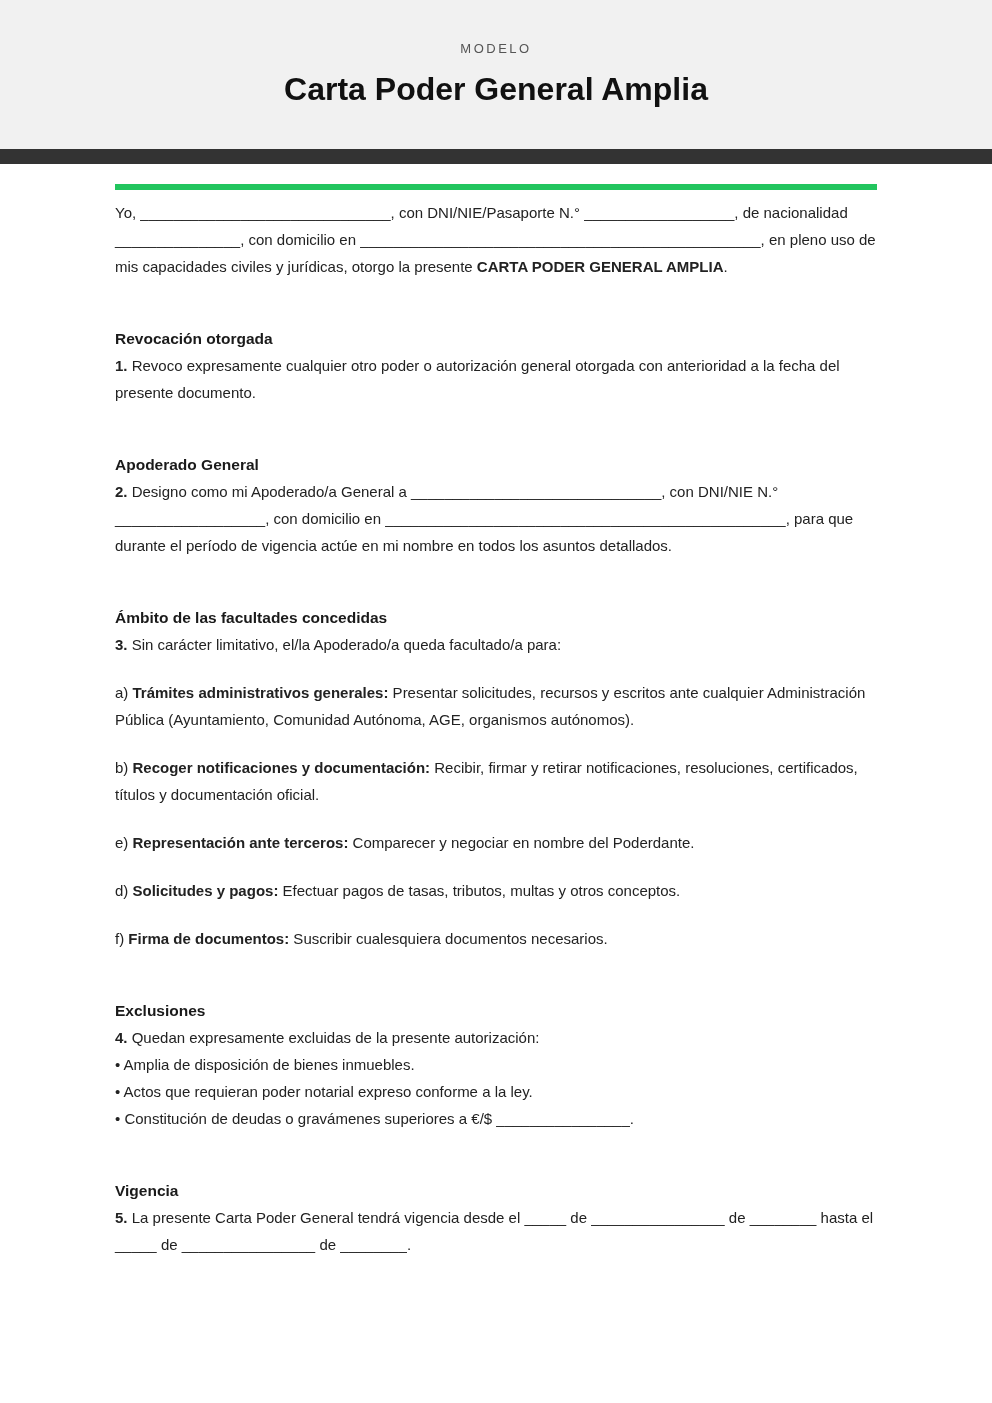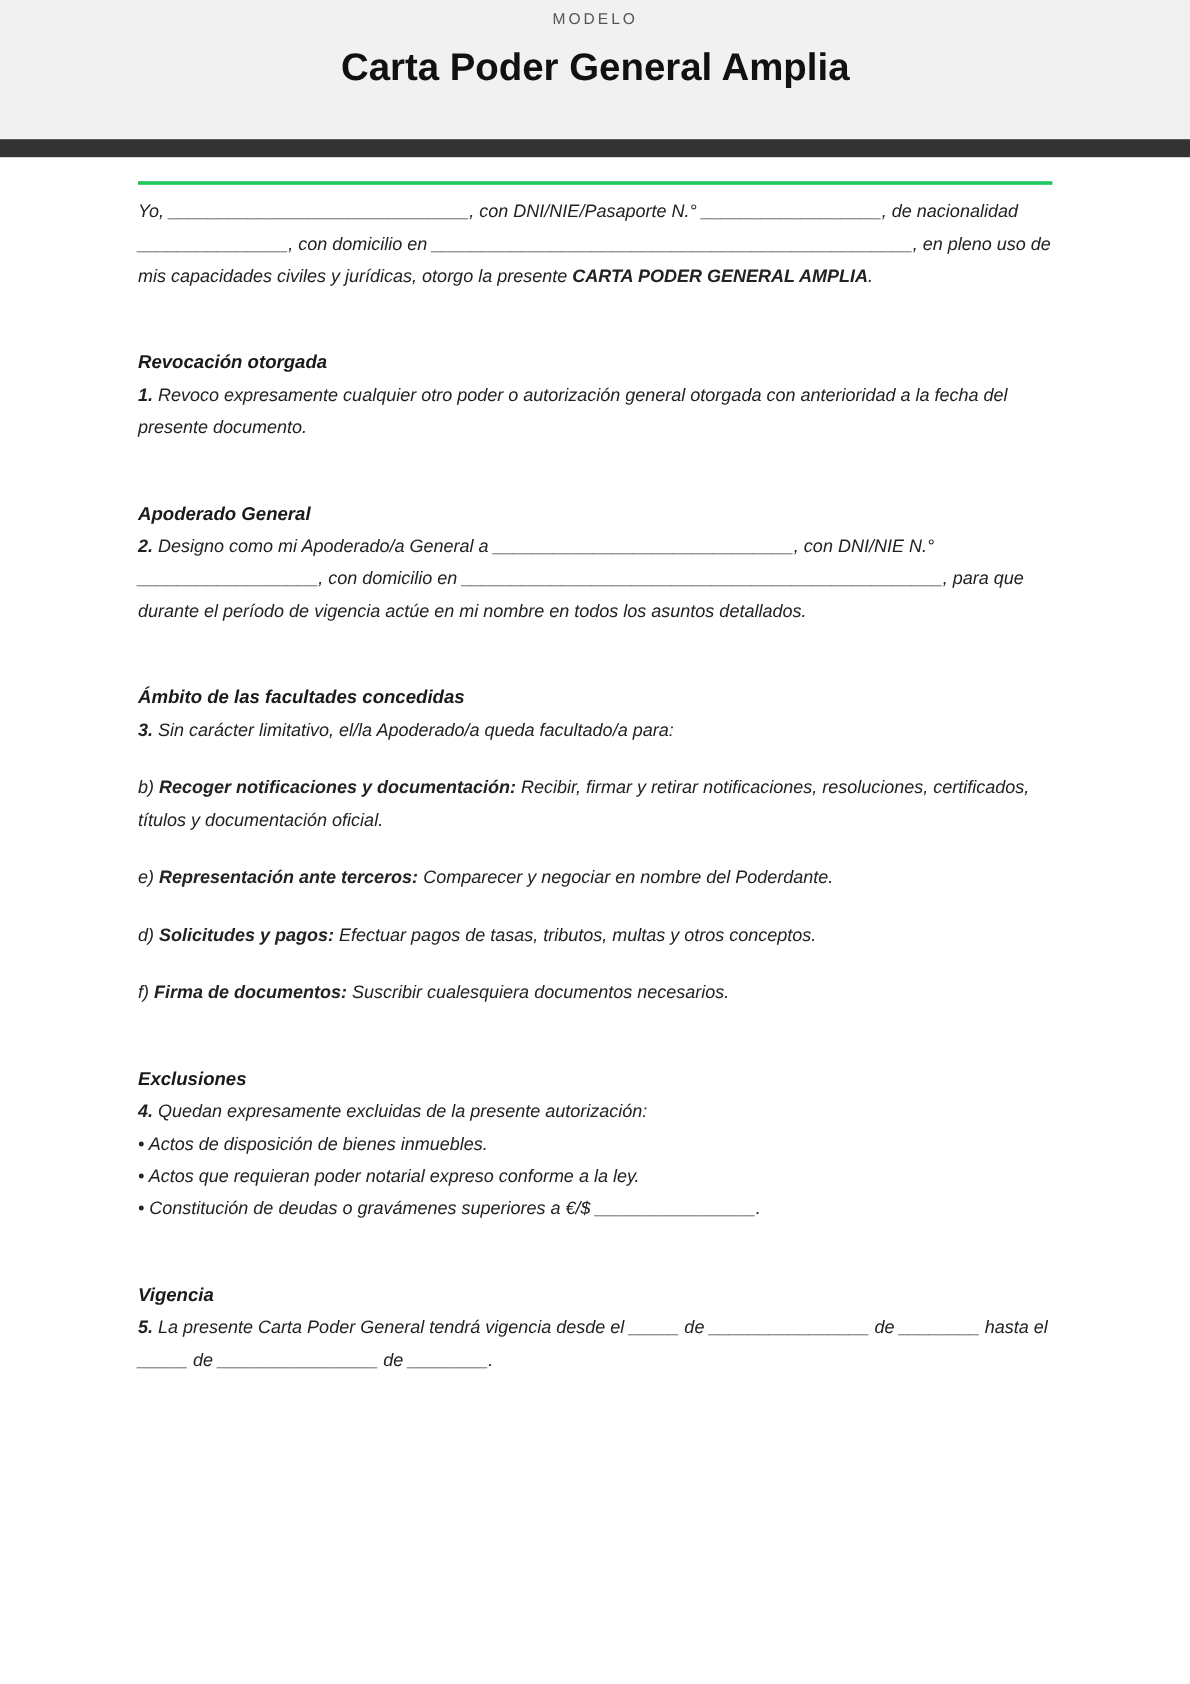--- a/index.html
+++ b/index.html
@@ -15,21 +15,21 @@
     background: #ffffff;
     font-family: "Liberation Sans", sans-serif;
     color: #222222;
     position: relative;
     overflow: hidden;
   }
   
   .doc-header {
     background: #f1f1f1;
     text-align: center;
-    padding: 8px 0 30px 0;
+    padding: 41px 0 30px 0;
   }
   .kicker {
     font-size: 13px;
     letter-spacing: 2.5px;
     color: #555555;
     font-weight: 400;
   }
   .doc-title {
     font-size: 32px;
     font-weight: bold;
@@ -43,26 +43,25 @@
     color: #666666;
   }
   .divider-bar {
     height: 15px;
     background: #333333;
   }
   
   .doc-main {
     width: 762px;
     margin: 20px auto 0 auto;
-    border-top: 3px solid #22c55e;
+    border-top: 6px solid #22c55e;
     padding-top: 9px;
     font-size: 15px;
     line-height: 27px;
     color: #222222;
-    font-style: italic;
   }
   .doc-main p { margin: 0; }
   .doc-main h2 {
     font-size: 15.5px;
     font-weight: bold;
     color: #1a1a1a;
     margin: 45px 0 0 0;
     line-height: 27px;
   }
   .spaced { margin-top: 21px !important; }
@@ -85,28 +84,29 @@
     <p><span>Yo, ______________________________, con DNI/NIE/Pasaporte N.° __________________, de nacionalidad _______________, con domicilio en ________________________________________________, en pleno uso de mis capacidades civiles y jurídicas, otorgo la presente </span><span class="b">CARTA PODER GENERAL AMPLIA</span><span>.</span></p>
 
     <h2>Revocación otorgada</h2>
     <p><span class="b">1.</span><span> Revoco expresamente cualquier otro poder o autorización general otorgada con anterioridad a la fecha del presente documento.</span></p>
 
     <h2>Apoderado General</h2>
     <p><span class="b">2.</span><span> Designo como mi Apoderado/a General a ______________________________, con DNI/NIE N.° __________________, con domicilio en ________________________________________________, para que durante el período de vigencia actúe en mi nombre en todos los asuntos detallados.</span></p>
 
     <h2>Ámbito de las facultades concedidas</h2>
     <p><span class="b">3.</span><span> Sin carácter limitativo, el/la Apoderado/a queda facultado/a para:</span></p>
+    <p class="spaced" style="margin-top:26px"><span>a) </span><span class="b">Trámites administrativos generales:</span><span> Presentar solicitudes, recursos y escritos ante cualquier Administración Pública (Ayuntamiento, Comunidad Autónoma, AGE, organismos autónomos).</span></p>
     <p class="spaced"><span>b) </span><span class="b">Recoger notificaciones y documentación:</span><span> Recibir, firmar y retirar notificaciones, resoluciones, certificados, títulos y documentación oficial.</span></p>
     <p class="spaced"><span>e) </span><span class="b">Representación ante terceros:</span><span> Comparecer y negociar en nombre del Poderdante.</span></p>
     <p class="spaced"><span>d) </span><span class="b">Solicitudes y pagos:</span><span> Efectuar pagos de tasas, tributos, multas y otros conceptos.</span></p>
     <p class="spaced"><span>f) </span><span class="b">Firma de documentos:</span><span> Suscribir cualesquiera documentos necesarios.</span></p>
 
     <h2>Exclusiones</h2>
     <p><span class="b">4.</span><span> Quedan expresamente excluidas de la presente autorización:</span></p>
-    <p><span>• Actos de disposición de bienes inmuebles.</span></p>
+    <p><span>• Amplia de disposición de bienes inmuebles.</span></p>
     <p><span>• Actos que requieran poder notarial expreso conforme a la ley.</span></p>
     <p><span>• Constitución de deudas o gravámenes superiores a €/$ ________________.</span></p>
 
     <h2>Vigencia</h2>
     <p><span class="b">5.</span><span> La presente Carta Poder General tendrá vigencia desde el _____ de ________________ de ________ hasta el _____ de ________________ de ________.</span></p>
 
   </main>
 
 </div>
 

